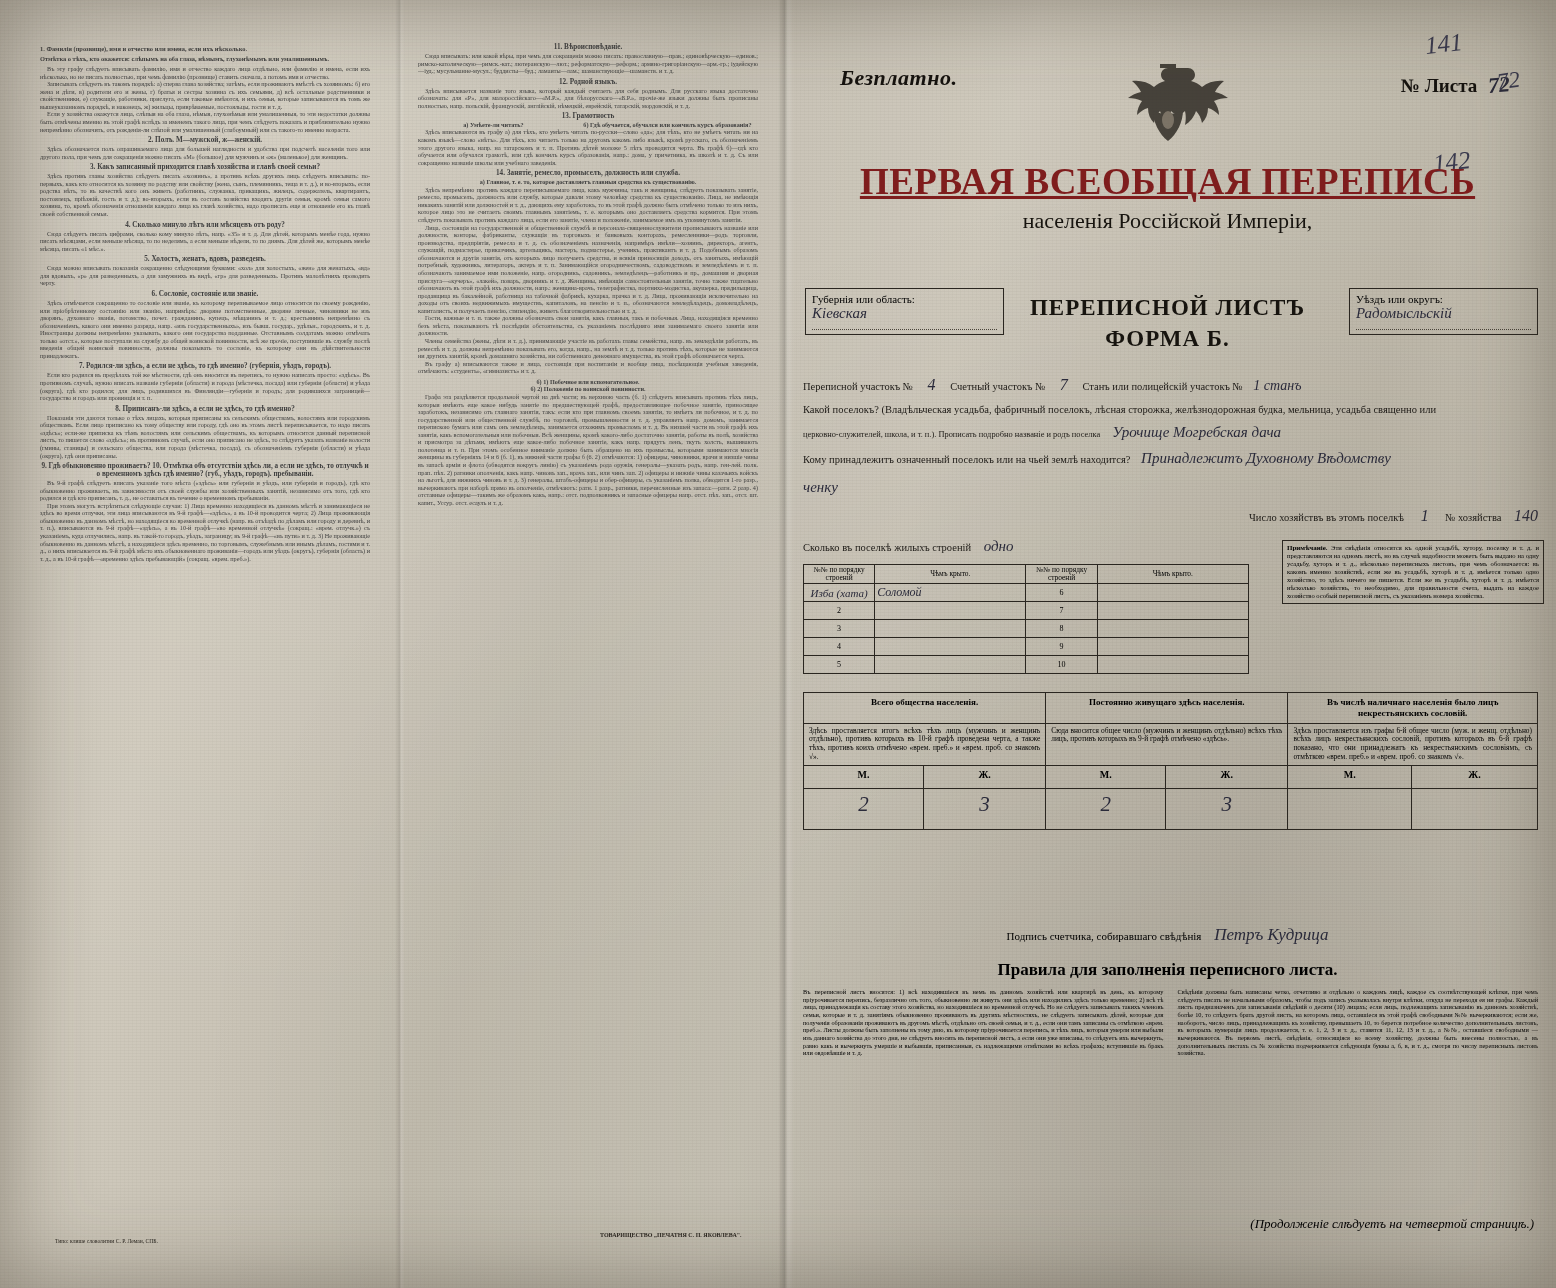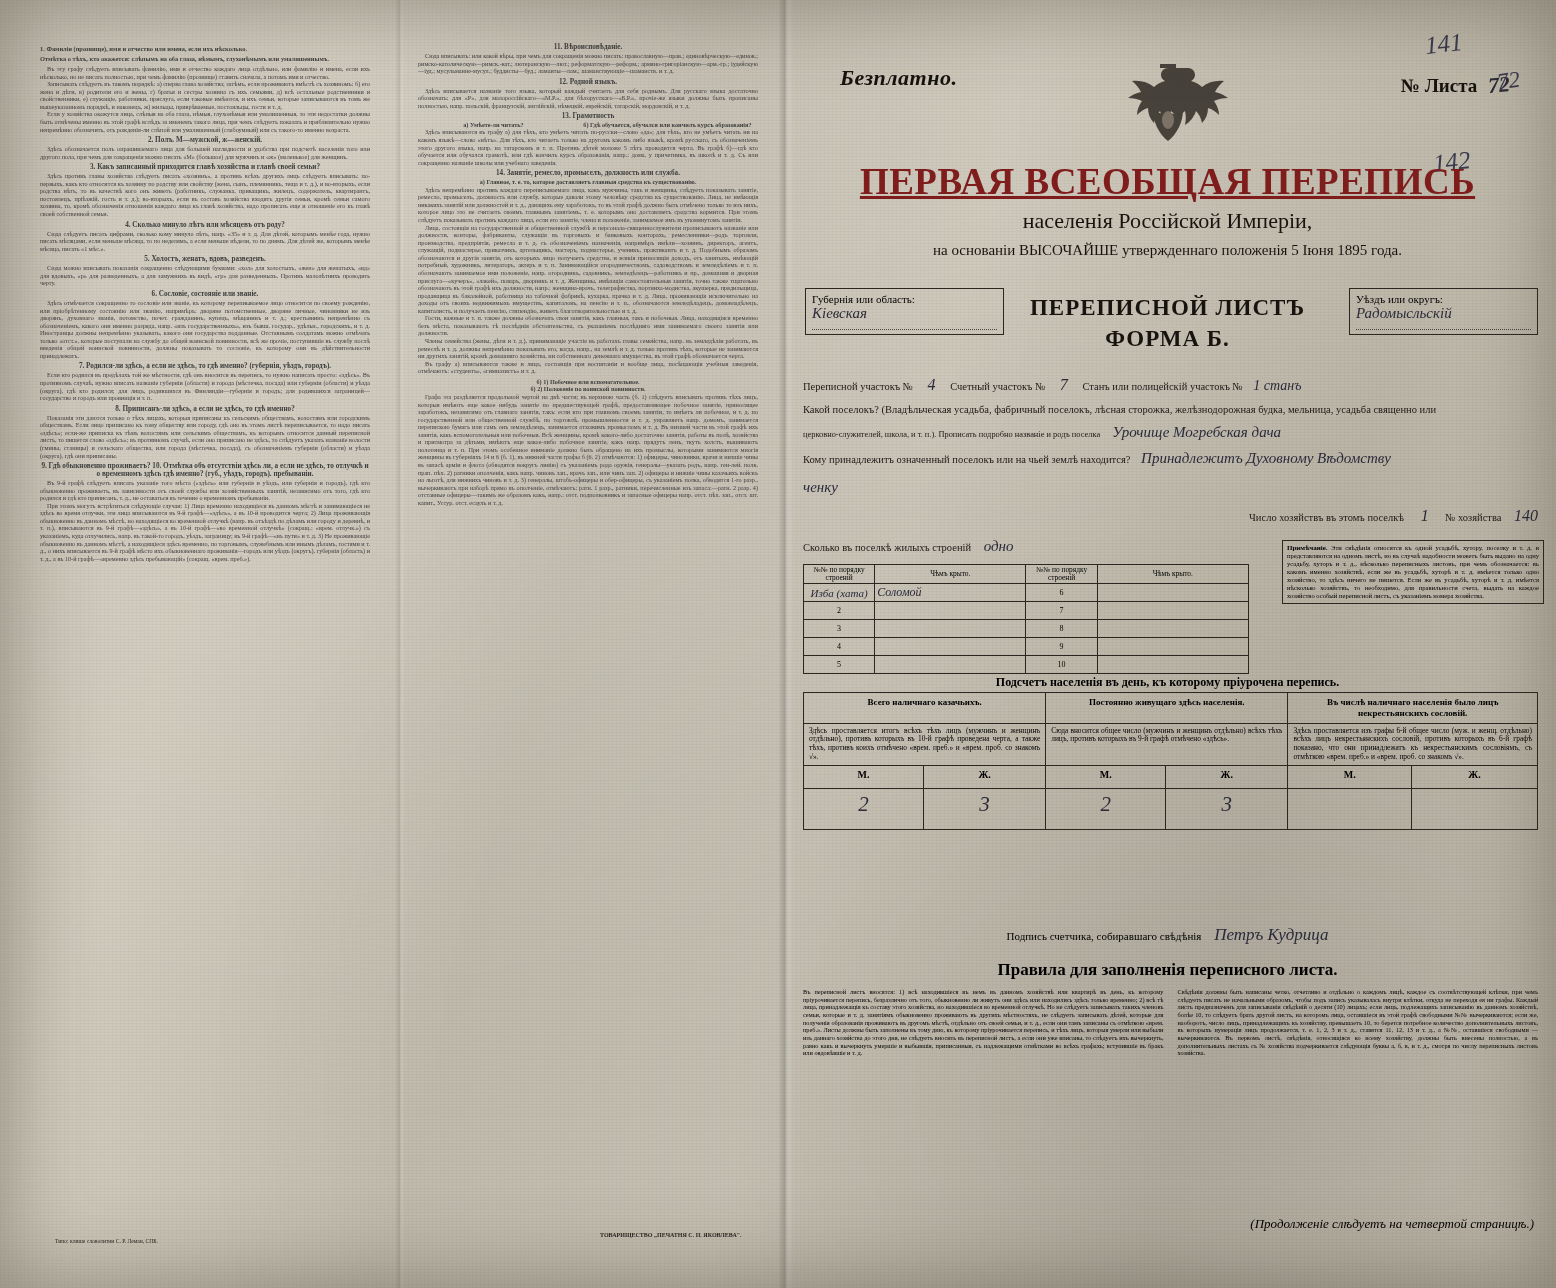--- a/index.html
+++ b/index.html
@@ -175,21 +175,20 @@
     <g fill="#2b2721">
       <path d="M60 10 c-4 0 -7 3 -7 7 0 3 2 5 4 6 -4 1 -8 3 -11 6 -6 -5 -14 -7 -22 -6 4 3 7 7 9 11 -5 1 -9 3 -13 6 5 0 10 1 14 3 -3 4 -5 9 -5 14 3 -3 7 -6 11 -7 0 6 2 11 6 15 1 -5 3 -9 6 -12 2 6 6 11 11 14 -1 -5 -1 -10 0 -14 2 2 5 4 7 4 2 0 5 -2 7 -4 1 4 1 9 0 14 5 -3 9 -8 11 -14 3 3 5 7 6 12 4 -4 6 -9 6 -15 4 1 8 4 11 7 0 -5 -2 -10 -5 -14 4 -2 9 -3 14 -3 -4 -3 -8 -5 -13 -6 2 -4 5 -8 9 -11 -8 -1 -16 1 -22 6 -3 -3 -7 -5 -11 -6 2 -1 4 -3 4 -6 0 -4 -3 -7 -7 -7z"></path>
       <path d="M45 52 c0 12 6 24 15 31 9 -7 15 -19 15 -31 -5 3 -10 4 -15 4 -5 0 -10 -1 -15 -4z"></path>
       <ellipse cx="60" cy="62" rx="6" ry="9" fill="#6b6255"></ellipse>
       <path d="M52 6 h16 v4 h-16z"></path>
     </g>
   </svg>
 
   <div class="title1">ПЕРВАЯ ВСЕОБЩАЯ ПЕРЕПИСЬ</div>
   <div class="title2">населенія Россійской Имперіи,</div>
-  <div class="title3">на основаніи ВЫСОЧАЙШЕ утвержденнаго положенія 5 Іюня 1895 года.</div>
 
   <div class="boxed gub">
     <div>Губернія или область:</div>
     <div class="fill"><span class="hand fillw">Кіевская</span></div>
   </div>
   <div class="boxed uez">
     <div>Уѣздъ или округъ:</div>
     <div class="fill"><span class="hand fillw">Радомысльскій</span></div>
   </div>
 
@@ -270,26 +269,25 @@
       <td></td>
     </tr>
   </tbody>
     </table>
 
   <div class="note">
     <b>Примѣчаніе.</b>
     <span>Эти свѣдѣнія относятся къ одной усадьбѣ, хутору, поселку и т. д. и представляются на одномъ листѣ, но въ случаѣ надобности можетъ быть выдано на одну усадьбу, хуторъ и т. д., нѣсколько переписныхъ листовъ, при чемъ обозначается: въ какомъ именно хозяйствѣ, если же въ усадьбѣ, хуторѣ и т. д. имѣется только одно хозяйство, то здѣсь ничего не пишется. Если же въ усадьбѣ, хуторѣ и т. д. имѣется нѣсколько хозяйствъ, то необходимо, для правильности счета, выдать на каждое хозяйство особый переписной листъ, съ указаніемъ номера хозяйства.</span>
   </div>
 
-  <div class="podschet">Подсчетъ населенія въ день, къ которому пріурочена перепись.</div>
 
   <table class="bigtab">
     <tbody>
         <tr>
-      <td class="h" colspan="2" style="width:33%">Всего наличнаго казачьихъ.</td>
+      <td class="h" colspan="2" style="width:33%">Всего общества населенія.</td>
       <td class="h" colspan="2" style="width:33%">Постоянно живущаго здѣсь населенія.</td>
       <td class="h" colspan="2" style="width:34%">Въ числѣ наличнаго населенія было лицъ некрестьянскихъ сословій.</td>
     </tr>
     <tr>
       <td colspan="2">Здѣсь проставляется итогъ всѣхъ тѣхъ лицъ (мужчинъ и женщинъ отдѣльно), противъ которыхъ въ 10-й графѣ проведена черта, а также тѣхъ, противъ коихъ отмѣчено «врем. преб.» и «врем. проб. со знакомъ √».</td>
       <td colspan="2">Сюда вносится общее число (мужчинъ и женщинъ отдѣльно) всѣхъ тѣхъ лицъ, противъ которыхъ въ 9-й графѣ отмѣчено «здѣсь».</td>
       <td colspan="2">Здѣсь проставляется изъ графы 6-й общее число (муж. и женщ. отдѣльно) всѣхъ лицъ некрестьянскихъ сословій, противъ которыхъ въ 6-й графѣ показано, что они принадлежатъ къ некрестьянскимъ сословіямъ, съ отмѣткою «врем. преб.» и «врем. проб. со знакомъ √».</td>
     </tr>
     <tr>
       <td class="mj">М.</td>

